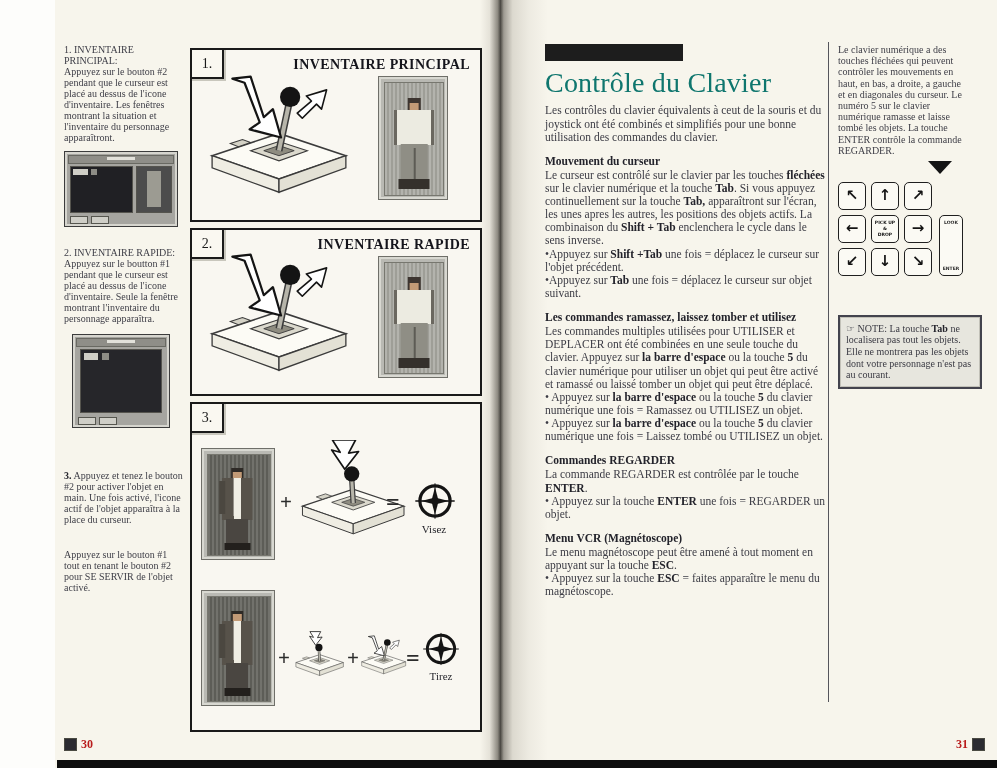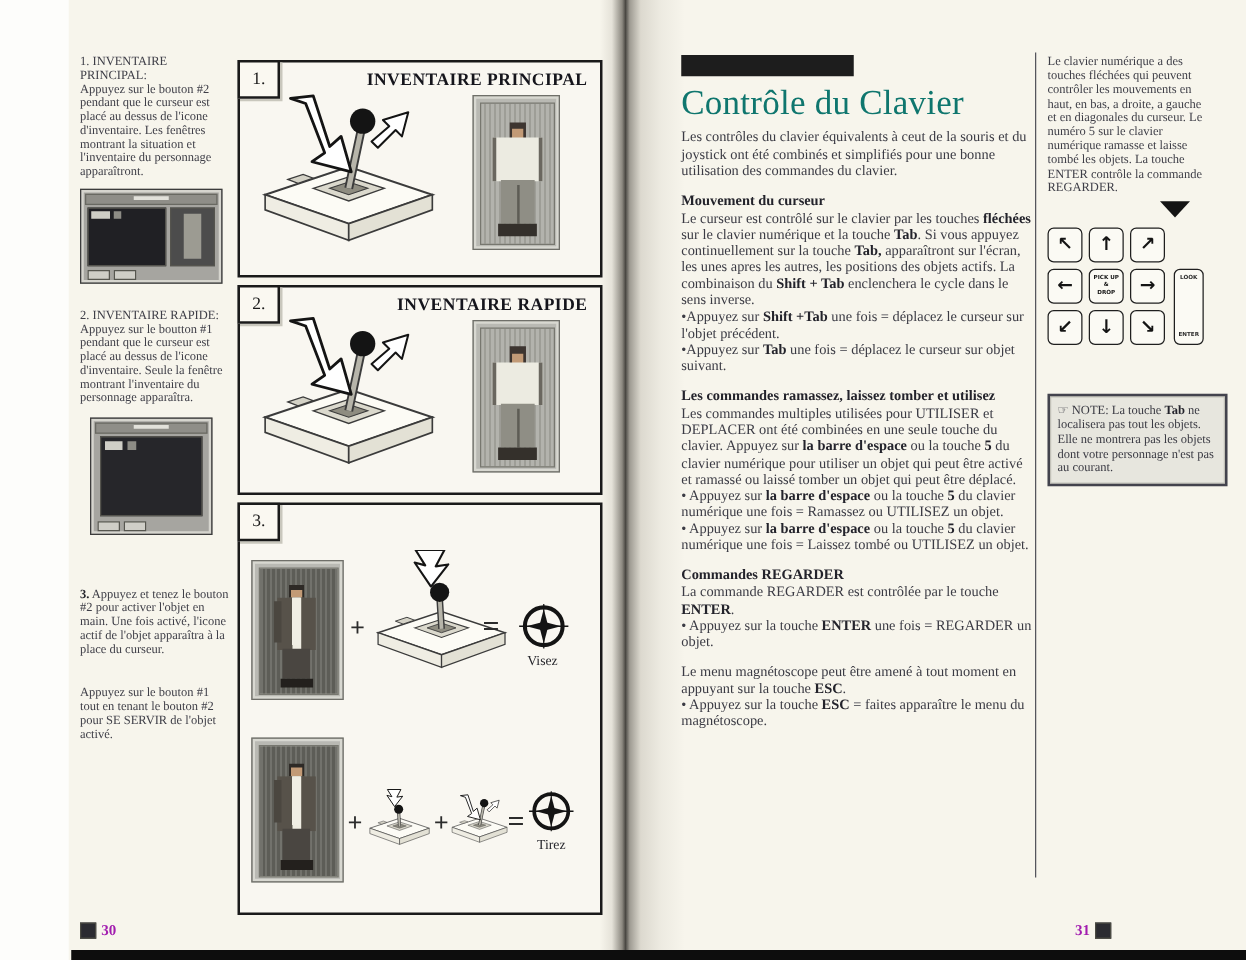--- a/index.html
+++ b/index.html
@@ -86,23 +86,23 @@
   .keypad{position:relative;width:126px;height:97px;margin-top:8px;font-family:"DejaVu Sans",sans-serif;}
   .key{position:absolute;width:28px;height:28px;background:#fbfaf4;border:1.6px solid #1f1f1f;border-radius:5px;
     display:flex;align-items:center;justify-content:center;font-size:15px;font-weight:bold;color:#141414;box-sizing:border-box;}
   .keyc{font-size:4.5px;font-weight:bold;flex-direction:column;line-height:1.25;text-align:center;}
   .keytall{position:absolute;left:101px;top:33px;width:24px;height:61px;background:#fbfaf4;border:1.6px solid #1f1f1f;border-radius:5px;
     box-sizing:border-box;display:flex;flex-direction:column;justify-content:space-between;align-items:center;
     font-size:4.5px;font-weight:bold;color:#2c2c2c;padding:4px 1px;}
   .notebox{margin-top:36px;width:144px;box-sizing:border-box;border:2px solid #43434d;box-shadow:inset 0 0 0 1px #c2c1b8;
     background:#e7e6de;padding:6px 6px;font-size:10px;line-height:1.16;color:#3a3a43;}
 
-  .pgnum{position:absolute;top:737px;display:flex;align-items:center;gap:4px;font-size:12px;font-weight:bold;color:#a21caf;}
+  .pgnum{position:absolute;top:737px;display:flex;align-items:center;gap:4px;font-size:12px;font-weight:bold;color:#b91c1c;}
   .pgnum .sq{width:11px;height:11px;background:#2b2b31;border:1px solid #4a4a42;}
-  .pgl{left:64px;} .pgr{left:860px;}
+  .pgl{left:64px;} .pgr{left:956px;}
 </style>
 </head>
 <body>
 
 <div class="scan">
   <div class="pages"></div>
   <div class="gutter"></div>
 
   <svg width="0" height="0" style="position:absolute" aria-hidden="true">
     <defs>
@@ -280,20 +280,21 @@
       <p>• Appuyez sur <b>la barre d'espace</b> ou la touche <b>5</b> du clavier numérique une fois = Laissez tombé ou UTILISEZ un objet.</p>
     </div>
 
     <div class="rsec">
       <h3>Commandes REGARDER</h3>
       <p>La commande REGARDER est contrôlée par le touche <b>ENTER</b>.</p>
       <p>• Appuyez sur la touche <b>ENTER</b> une fois = REGARDER un objet.</p>
     </div>
 
     <div class="rsec">
+      <h3>Menu VCR (Magnétoscope)</h3>
       <p>Le menu magnétoscope peut être amené à tout moment en appuyant sur la touche <b>ESC</b>.</p>
       <p>• Appuyez sur la touche <b>ESC</b> = faites apparaître le menu du magnétoscope.</p>
     </div>
   </div>
 
   <div class="rrule"></div>
 
   <div class="rsb">
     <p>Le clavier numérique a des touches fléchées qui peuvent contrôler les mouvements en haut, en bas, a droite, a gauche et en diagonales du curseur.  Le numéro 5 sur le clavier numérique ramasse et laisse tombé les objets.  La touche ENTER contrôle la commande REGARDER.</p>
     <div class="tri"></div>

